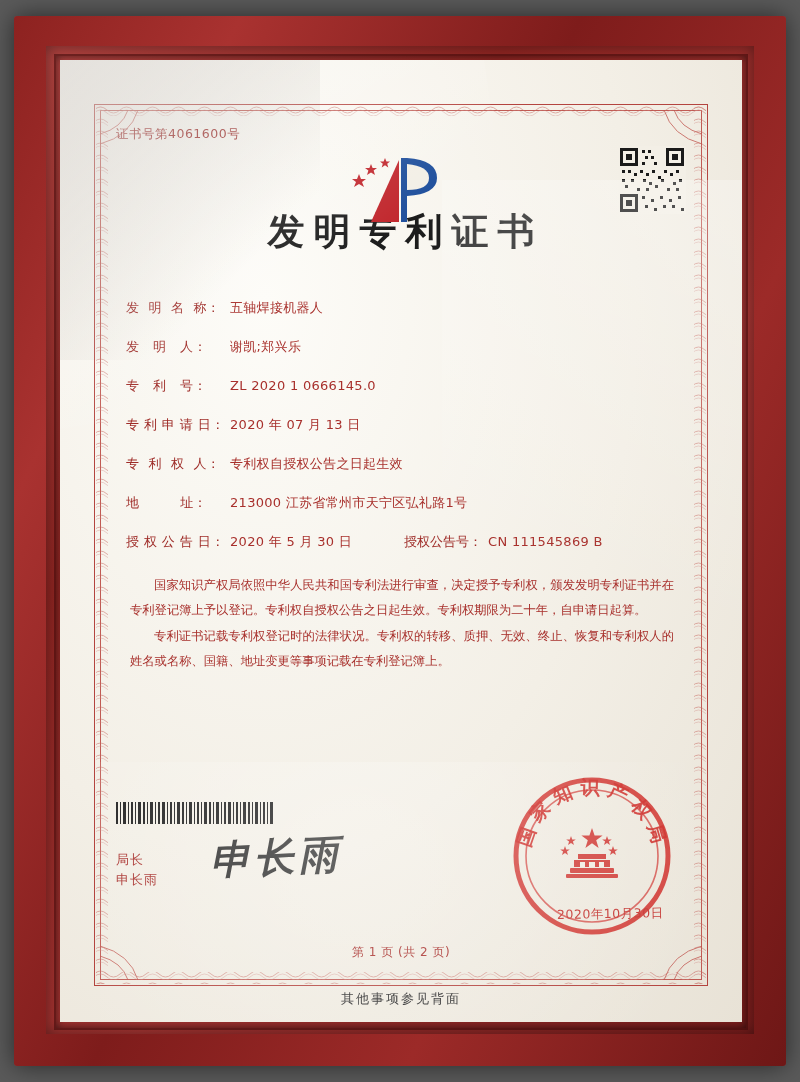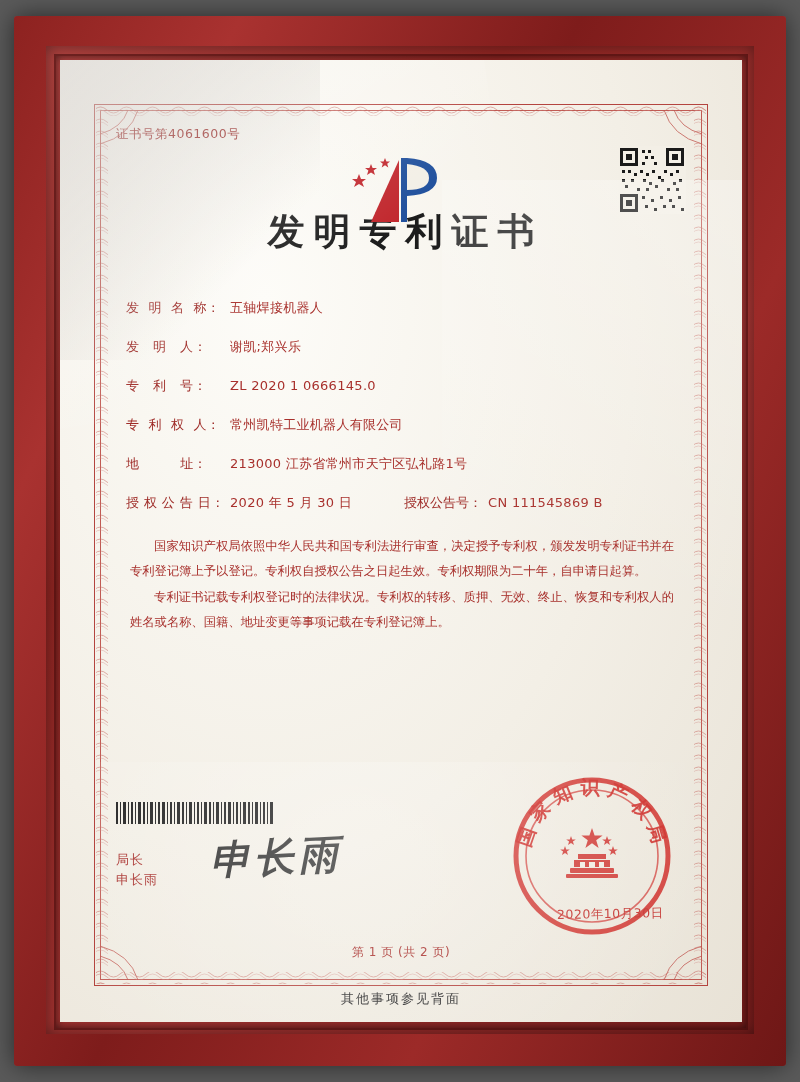--- a/index.html
+++ b/index.html
@@ -381,24 +381,28 @@
           <div class="field-row">
             <span class="field-label">发   明   人：</span>
             <span class="field-value">谢凯;郑兴乐</span>
           </div>
 
           <div class="field-row">
             <span class="field-label">专   利   号：</span>
             <span class="field-value">ZL 2020 1 0666145.0</span>
           </div>
 
+          <div class="field-row">
+            <span class="field-label">专 利 申 请 日：</span>
+            <span class="field-value">2020 年 07 月 13 日</span>
+          </div>
 
           <div class="field-row">
             <span class="field-label">专  利  权  人：</span>
-            <span class="field-value">常州凯特工业机器人有限公司</span>
+            <span class="field-value">专利权自授权公告之日起生效</span>
           </div>
 
           <div class="field-row">
             <span class="field-label">地         址：</span>
             <span class="field-value">213000  江苏省常州市天宁区弘礼路1号</span>
           </div>
 
           <div class="field-row two-col">
             <span class="field-label">授 权 公 告 日：</span>
             <span class="field-value">2020 年 5 月 30 日</span>

